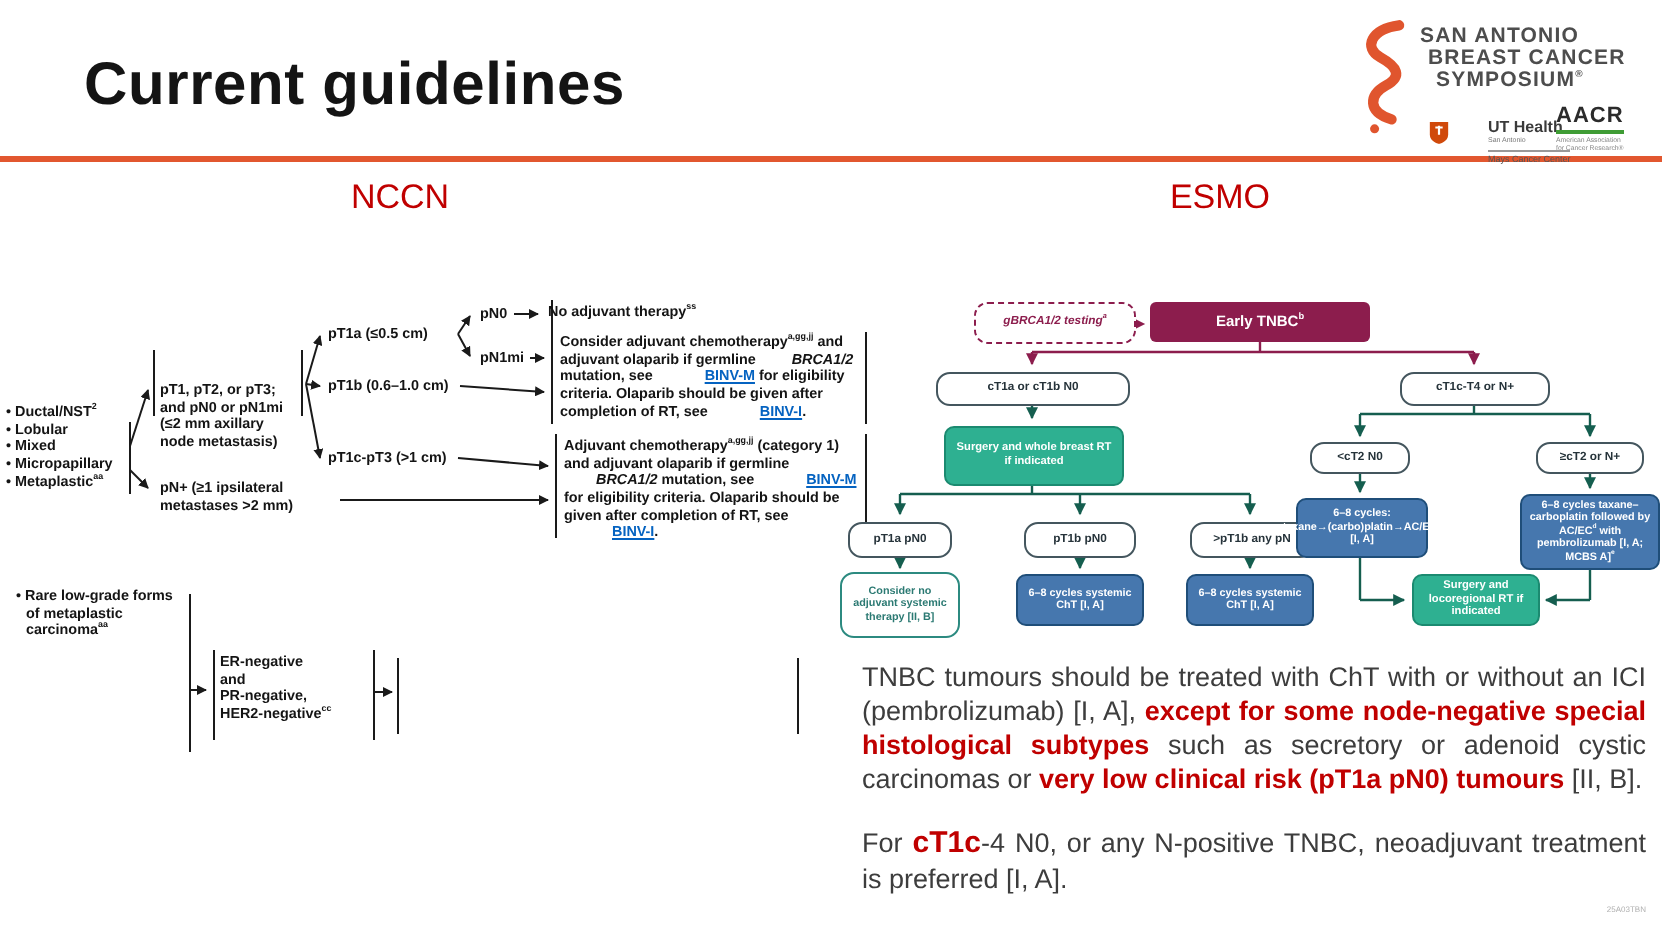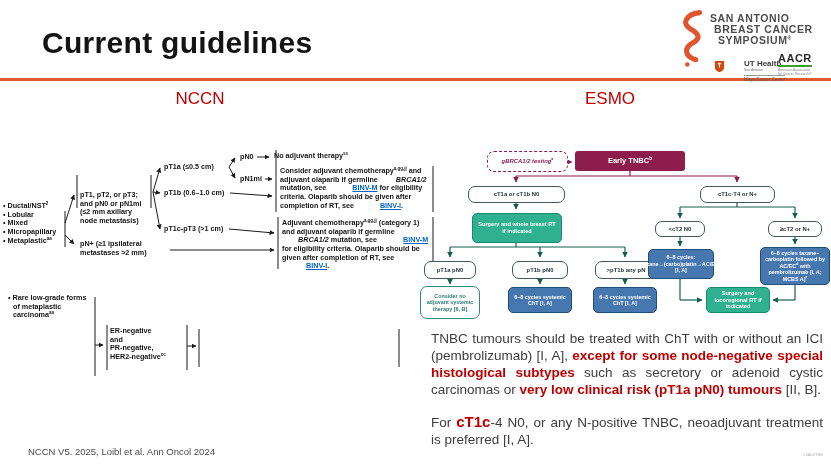--- a/index.html
+++ b/index.html
@@ -231,16 +231,15 @@
 
   <div class="ebox green" style="left:706px; top:287px; width:64px; height:26px;">Surgery and locoregional RT if indicated</div>
 
   <div class="para" style="left:431px; top:331px; width:392px;">
     <span>TNBC tumours should be treated with ChT with or without an ICI (pembrolizumab) [I, A], </span><span class="red">except for some node-negative special histological subtypes</span><span> such as secretory or adenoid cystic carcinomas or </span><span class="red">very low clinical risk (pT1a pN0) tumours</span><span> [II, B].</span>
   </div>
   <div class="para" style="left:431px; top:413px; width:392px;">
     <span>For </span><span class="red-big">cT1c</span><span>-4 N0, or any N-positive TNBC, neoadjuvant treatment is preferred [I, A].</span>
   </div>
 
-  <div class="footer">NCCN V5. 2025, Loibl et al. Ann Oncol 2024</div>
   <div class="slidecode">25A03TBN</div>
 
 </div>
 
 </body></html>

